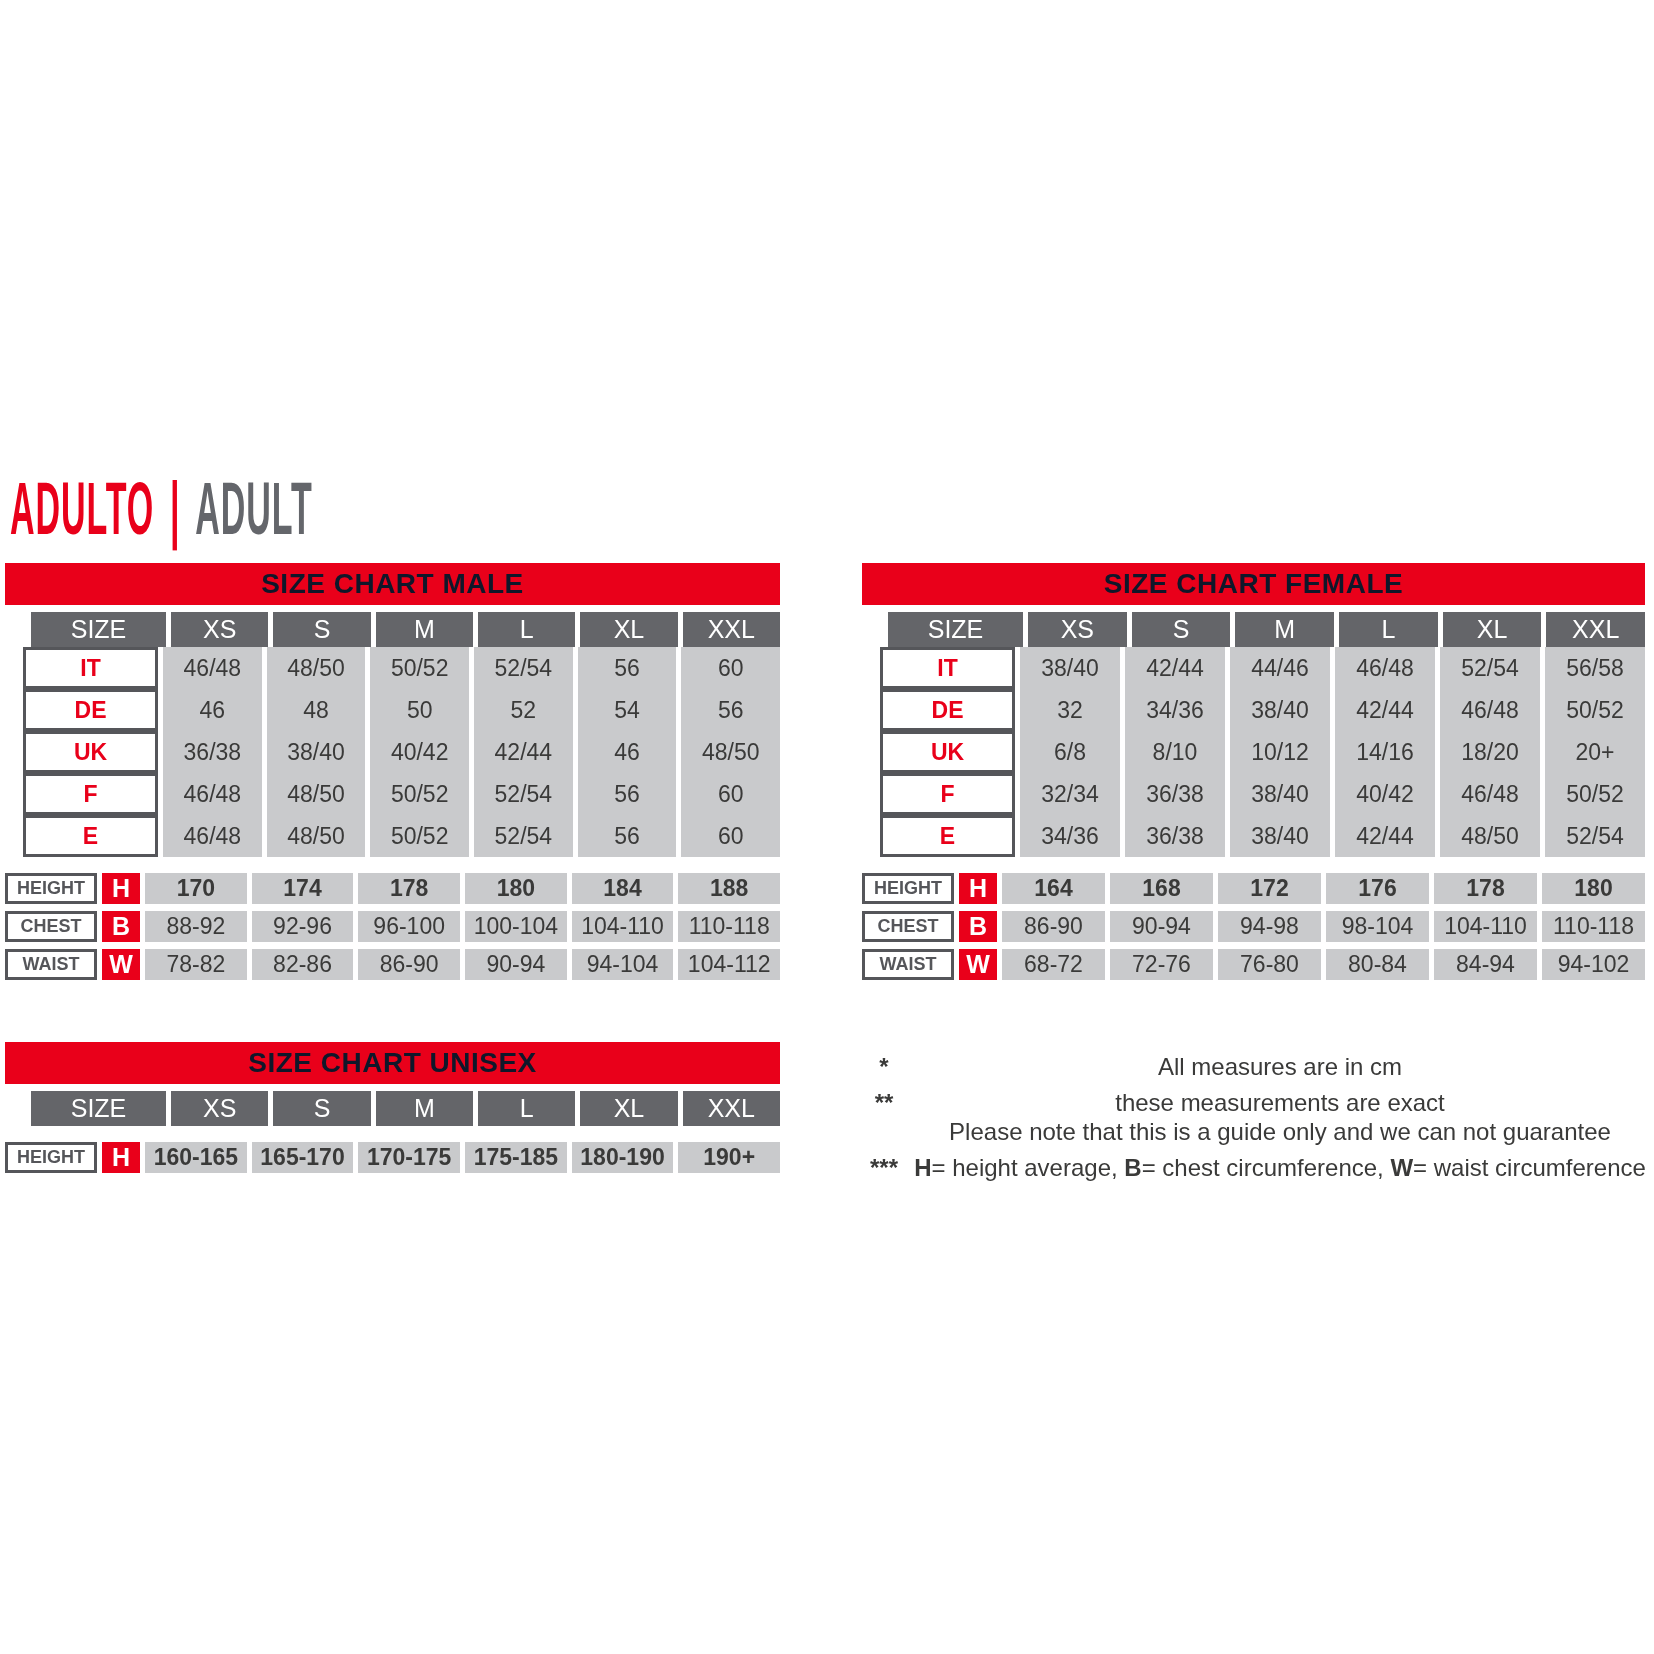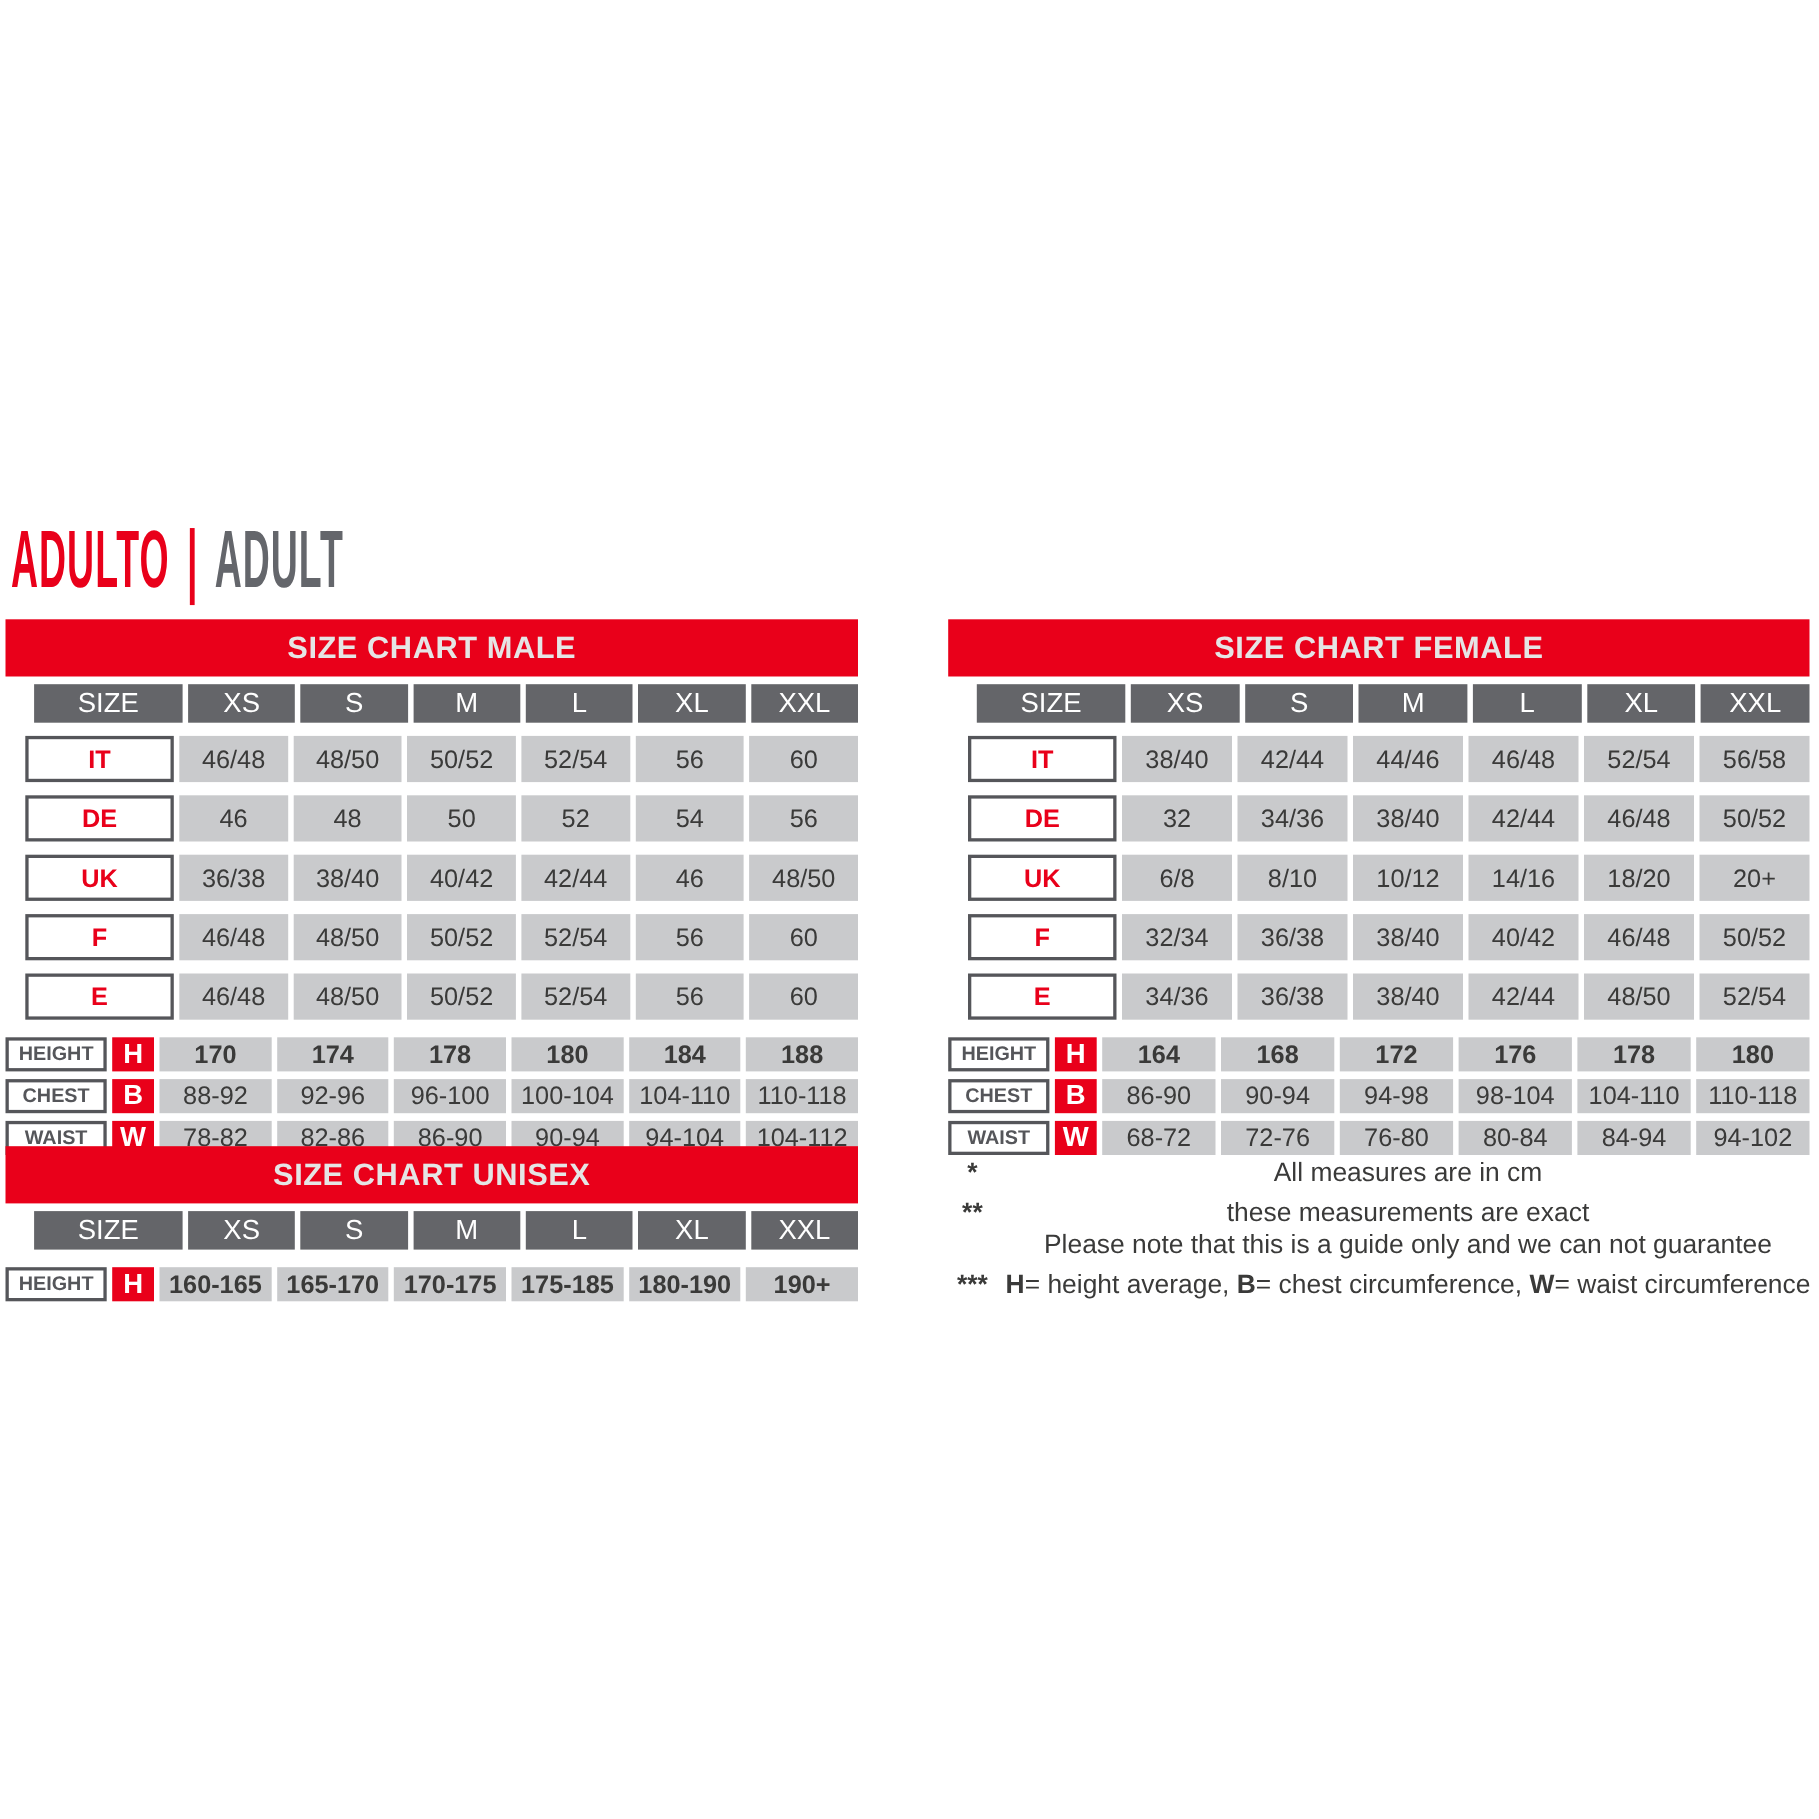--- a/index.html
+++ b/index.html
@@ -19,32 +19,32 @@
   .title .t-gray{color:var(--title-gray);}
   .title .sep{color:var(--red);font-weight:bold;margin:0 12px;}
 
   
   .sct{position:absolute;}
   .sct.male  {left:5px;  top:563px;width:775px;}
   .sct.female{left:862px;top:563px;width:783px;}
   .sct.unisex{left:5px;  top:1042px;width:775px;}
 
   .tbar{
-    height:52px;background:var(--red);color:#e5e5e5;
+    height:42px;background:var(--red);color:#0f172a;
     display:flex;align-items:center;justify-content:center;
     font-weight:bold;font-size:28px;letter-spacing:.5px;
   }
   .row{display:flex;}
   .cell{flex:1;margin-left:5px;display:flex;align-items:center;justify-content:center;}
   .lab{width:135px;flex:none;display:flex;align-items:center;justify-content:center;box-sizing:border-box;}
 
   .row.hdr{margin-top:7px;height:35px;padding-left:26px;}
   .hdr .lab,.hdr .cell{background:var(--header-gray);color:#fff;font-size:25px;font-weight:normal;}
 
-  .row.srow{margin-top:12px;height:42px;padding-left:18px;}
+  .row.srow{margin-top:0;height:42px;padding-left:18px;}
   .srow .lab{background:#fff;border:3px solid var(--border-gray);color:var(--red);font-weight:bold;font-size:23px;}
   .srow .cell{background:var(--cell-gray);color:var(--text-dark);font-size:23px;}
 
   .measures{margin-top:16px;}
   .row.mrow{height:31px;border-radius:11px;}
   .mrow + .mrow{margin-top:7px;}
   .mlab{
     width:92px;flex:none;background:#fff;border:3px solid var(--border-gray);box-sizing:border-box;
     color:var(--border-gray);font-weight:bold;font-size:18px;
     display:flex;align-items:center;justify-content:center;

